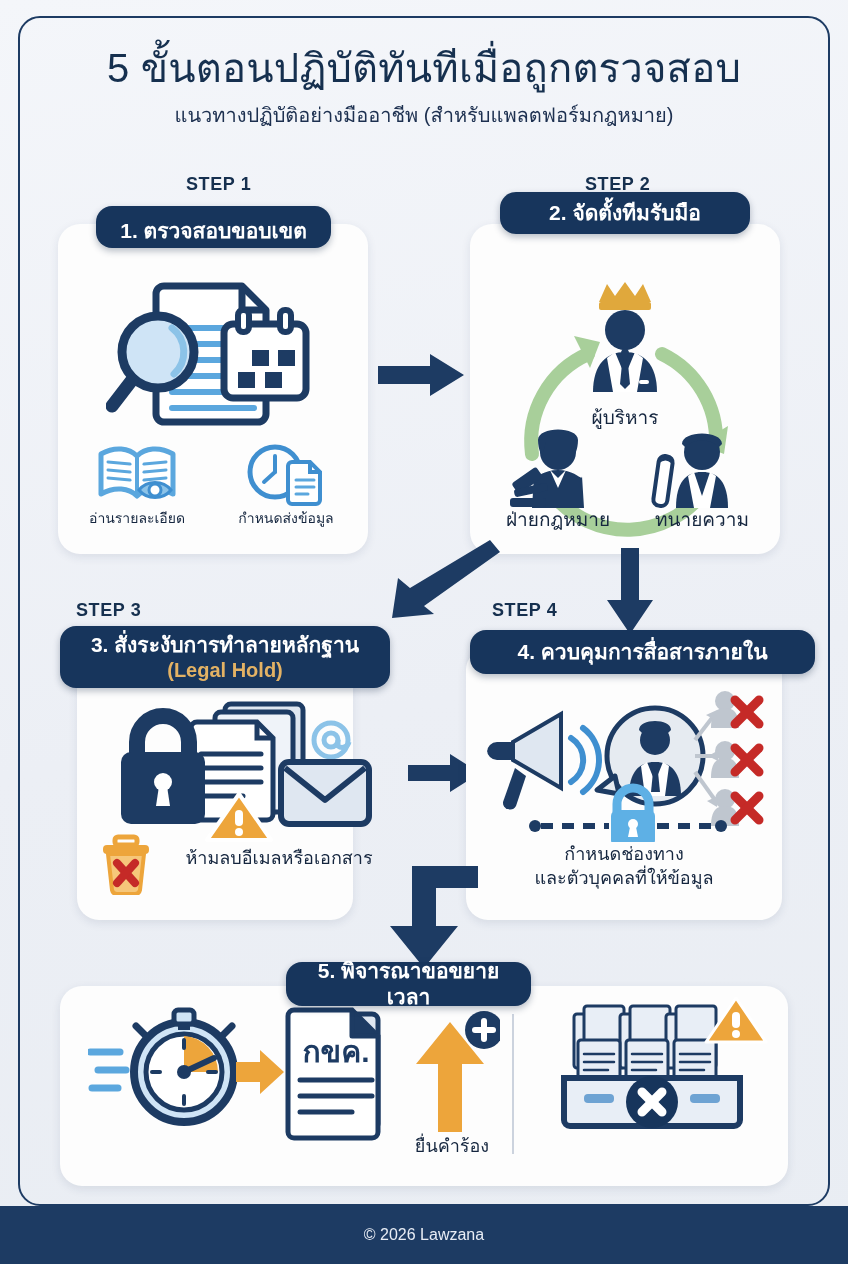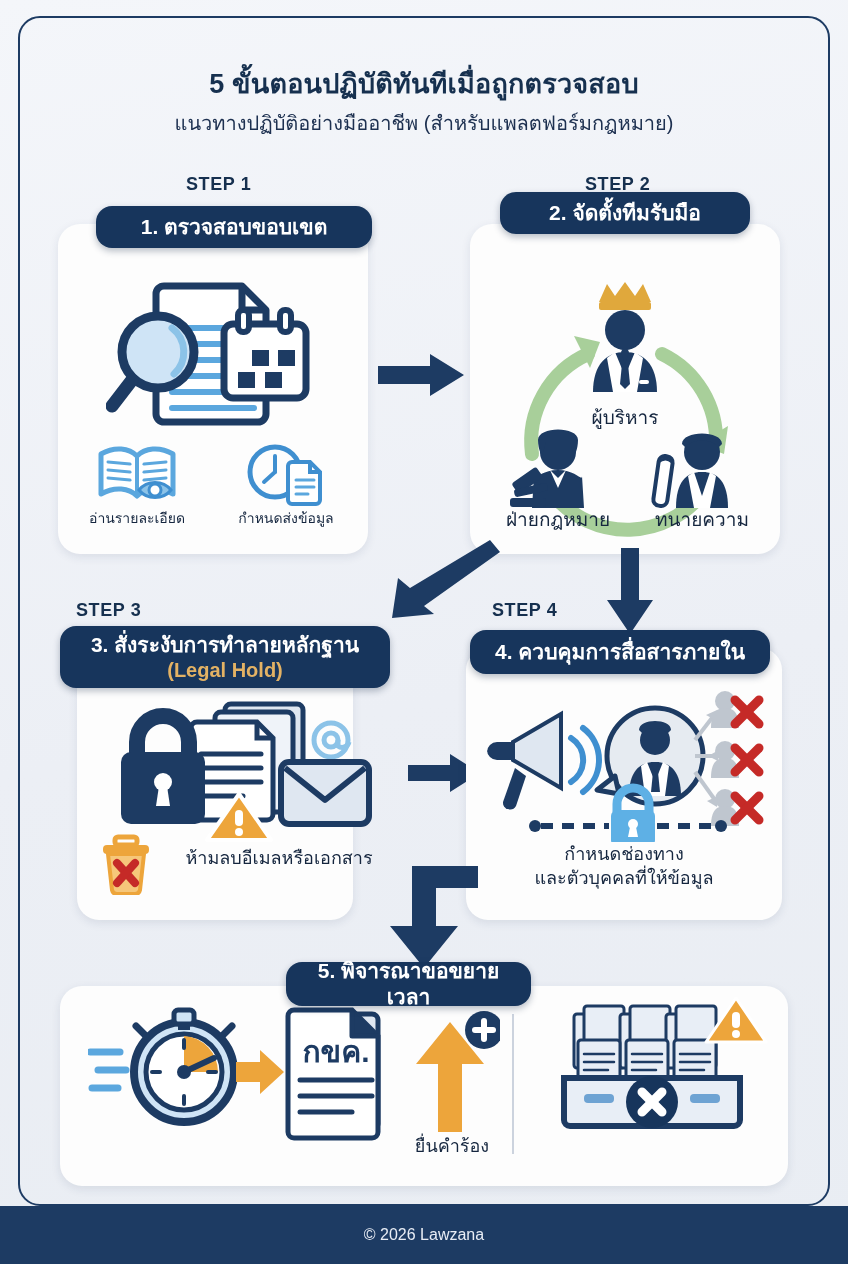--- a/index.html
+++ b/index.html
@@ -17,22 +17,22 @@
   .frame {
     position: absolute; left: 18px; top: 16px;
     width: 812px; height: 1190px;
     border: 2px solid #1d3b63;
     border-radius: 22px;
     pointer-events: none;
   }
   
   .header { position:absolute; left:0; top:44px; width:848px; text-align:center; }
   .title {
-    font-size: 27px; font-weight: 700; color:#16304f;
-    letter-spacing: .2px; line-height: 1.22; margin-top: 24px;
+    font-size: 40px; font-weight: 400; color:#16304f;
+    letter-spacing: .2px; line-height: 1.22;
   }
   .subtitle {
     margin-top: 6px;
     font-size: 20px; color:#1d3050; font-weight:400;
   }
   
   .steplabel {
     position:absolute; font-size:18px; font-weight:700; color:#16304f;
     letter-spacing:.6px;
   }
@@ -143,21 +143,21 @@
         <g stroke="#5ba7de" stroke-width="3" stroke-linecap="round">
           <line x1="52" y1="38" x2="70" y2="38"></line>
             <line x1="52" y1="45" x2="70" y2="45"></line>
           <line x1="52" y1="52" x2="64" y2="52"></line>
         </g>
       </svg>
     </div>
     <div class="caption sm" style="left:152px; top:286px; width:152px;">กำหนดส่งข้อมูล</div>
   </div>
 
-  <div class="pill" style="left:96px; top:206px; width:276px; height:42px;">
+  <div class="pill" style="left:96px; top:206px; width:235px; height:42px;justify-content:flex-end;">
     <span class="l1">1. ตรวจสอบขอบเขต</span>
   </div>
 
   <div class="arrow" style="left:378px; top:352px;">
     <svg width="86" height="46" viewBox="0 0 86 46">
       <path d="M0 14 H52 V2 L86 23 L52 44 V32 H0 Z" fill="#1d3b63"></path>
     </svg>
   </div>
 
   <div class="steplabel" style="left:585px; top:174px;">STEP 2</div>
@@ -354,21 +354,21 @@
         <path d="M138 128 V120 a16 16 0 0 1 32 0 V128" fill="none" stroke="#5eb0e5" stroke-width="9"></path>
         <rect x="132" y="126" width="44" height="36" rx="6" fill="#5eb0e5"></rect>
         <circle cx="154" cy="140" r="5" fill="#ffffff"></circle>
         <path d="M151 143 h6 l2 10 h-10 z" fill="#ffffff"></path>
       </svg>
     </div>
     <div class="caption" style="left:8px; top:220px; width:300px;">และตัวบุคคลที่ให้ข้อมูล</div>
     <div class="caption" style="left:8px; top:196px; width:300px;">กำหนดช่องทาง</div>
   </div>
 
-  <div class="pill" style="left:470px; top:630px; width:300px; height:44px;">
+  <div class="pill" style="left:470px; top:630px; width:345px; height:44px;">
     <span class="l1">4. ควบคุมการสื่อสารภายใน</span>
   </div>
 
   <div class="arrow" style="left:374px; top:866px;">
     <svg width="104" height="106" viewBox="0 0 104 106">
       <path d="M104 0 V22 H62 V60 H84 L50 102 L16 60 H38 V0 Z" fill="#1d3b63"></path>
       <path d="M104 0 V22 H62 V44 H38 V0 Z" fill="#1d3b63"></path>
     </svg>
   </div>
 

